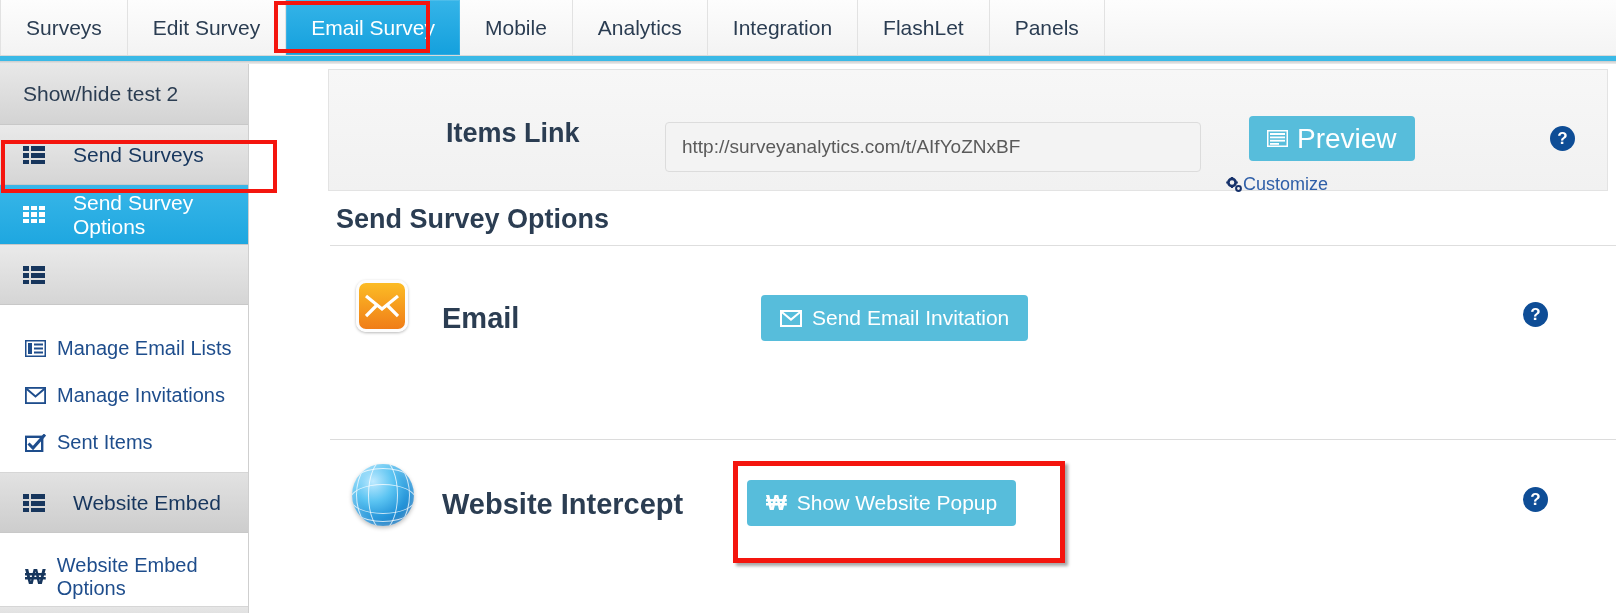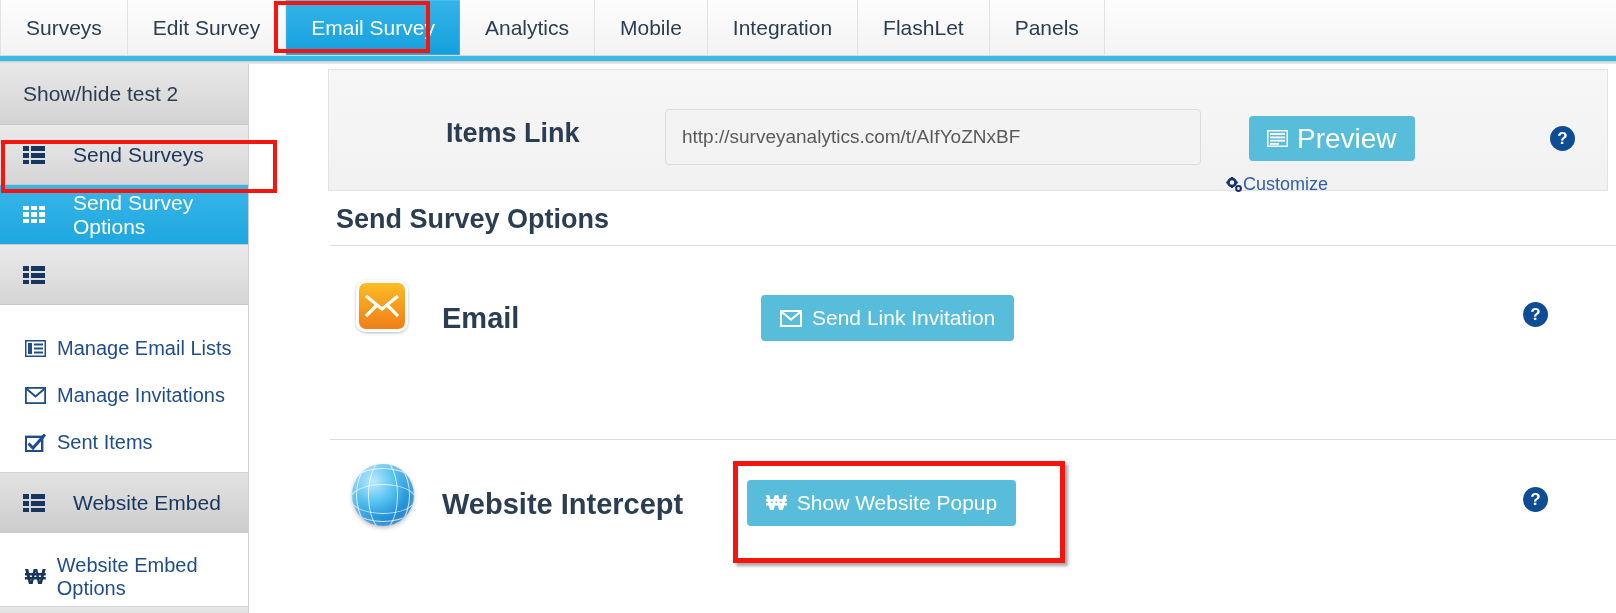--- a/index.html
+++ b/index.html
@@ -102,21 +102,21 @@
     margin: 5px 0 0 8px; width: 1280px; height: 122px;
     background: linear-gradient(to bottom, #f7f7f7 0%, #f1f1f1 100%);
     border: 1px solid #e3e3e3;
     position: relative;
   }
   #survey-link-label {
     position: absolute; left: 117px; top: 48px;
     font-size: 27px; font-weight: bold; color: #2b3d52;
   }
   #survey-link-input {
-    position: absolute; left: 336px; top: 39px; width: 536px; height: 56px;
+    position: absolute; left: 336px; top: 52px; width: 536px; height: 50px;
     background: #f3f3f3; border: 1px solid #dcdcdc; border-radius: 4px;
     font-size: 19px; color: #5a5a5a; padding: 0 16px;
     font-family: "Liberation Sans", sans-serif;
   }
   #preview-btn {
     position: absolute; left: 920px; top: 46px;
     height: 45px; padding: 0 18px; border: none; border-radius: 4px;
     background: #57bddb; color: #fff; font-size: 28px; cursor: pointer;
     display: flex; align-items: center; gap: 9px;
     font-family: Liberation Sans, sans-serif;
@@ -199,24 +199,24 @@
     <div class="tab">
         <span>Surveys</span>
       </div>
     <div class="tab">
         <span>Edit Survey</span>
       </div>
     <div class="tab active">
         <span>Email Survey</span>
       </div>
     <div class="tab">
+        <span>Mobile</span>
+      </div>
+    <div class="tab">
         <span>Analytics</span>
-      </div>
-    <div class="tab">
-        <span>Mobile</span>
       </div>
     <div class="tab">
         <span>Integration</span>
       </div>
     <div class="tab">
         <span>FlashLet</span>
       </div>
     <div class="tab">
         <span>Panels</span>
       </div>
@@ -363,21 +363,21 @@
           <path d="M1 22 L33 22" fill="none" stroke="#ffffff" stroke-width="0"></path>
         </svg>
       </div>
     </div>
     <div class="opt-label">Email</div>
     <button class="opt-btn" style="left:441px; top:41px;">
       <svg width="22" height="17" viewBox="0 0 22 17">
         <rect x="1" y="1" width="20" height="15" fill="none" stroke="#ffffff" stroke-width="2"></rect>
         <path d="M1.8 2 L11 9.6 L20.2 2" fill="none" stroke="#ffffff" stroke-width="2"></path>
       </svg>
-      <span>Send Link Invitation</span>
+      <span>Send Email Invitation</span>
     </button>
     <div class="help-icon">
       <span>?</span>
     </div>
   </div>
 
   <div class="row-divider" style="top:375px;"></div>
 
   <div class="opt-row" style="top:376px;">
     <div class="icon-wrap" style="left:32px; top:24px;">

